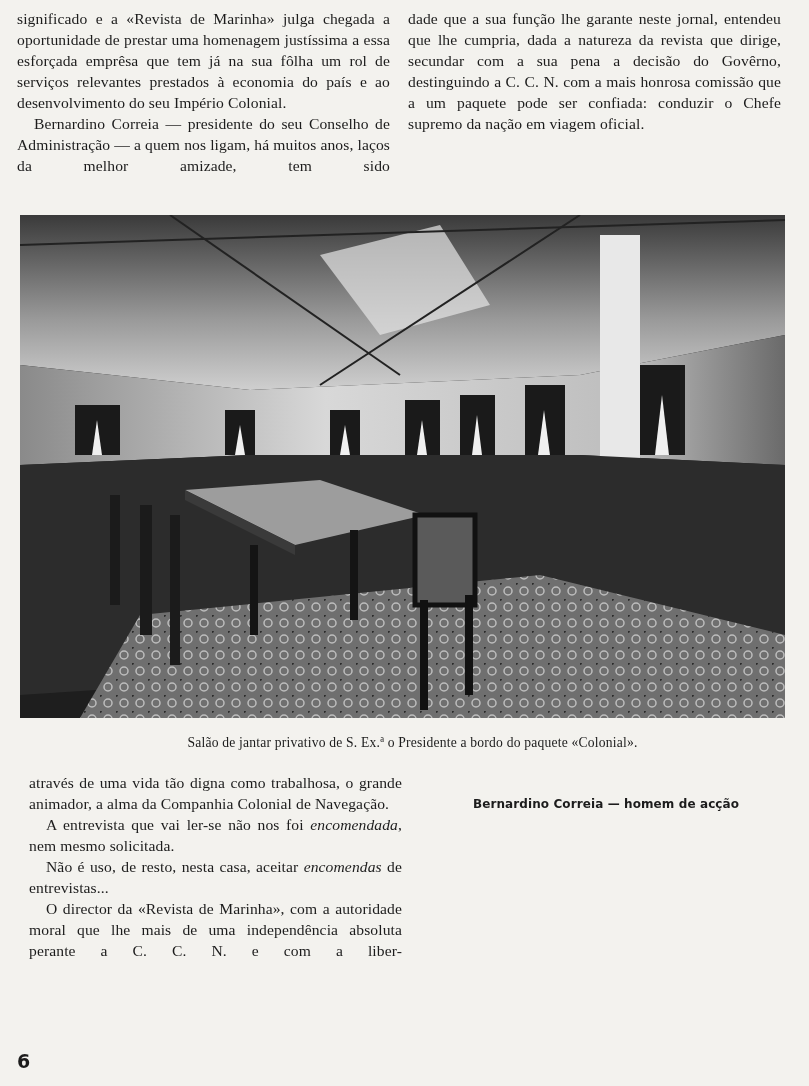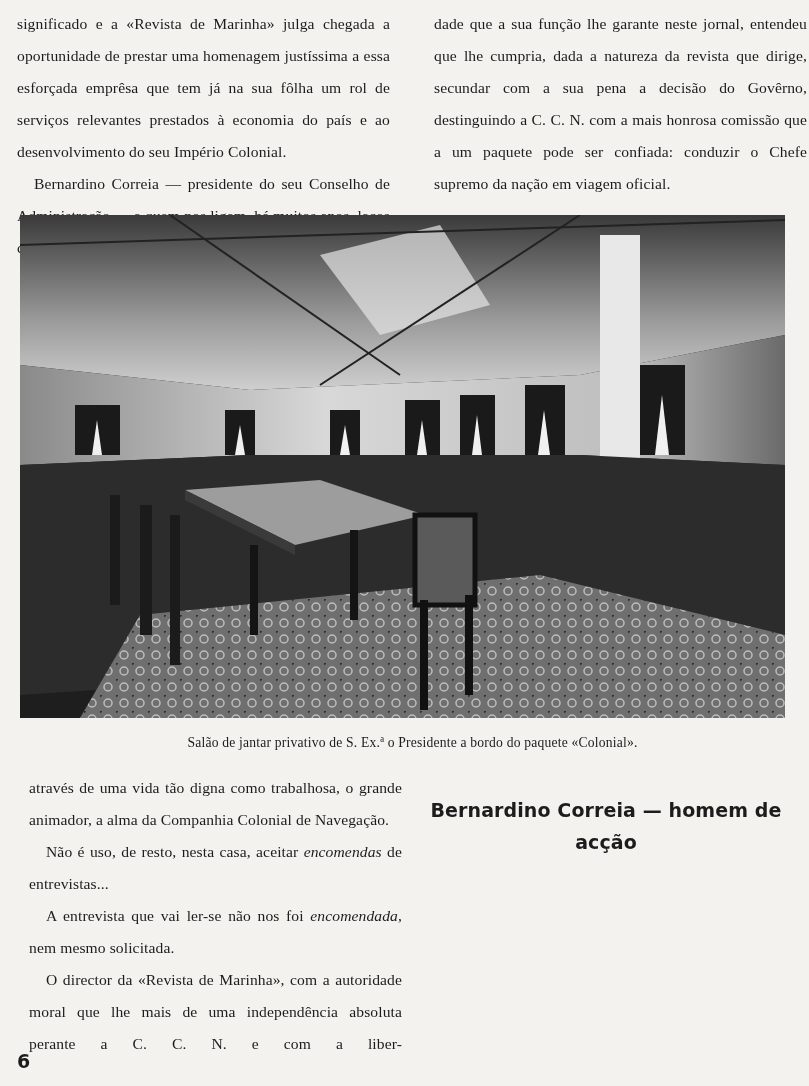--- a/index.html
+++ b/index.html
@@ -4,43 +4,43 @@
 <style>
   html, body { margin:0; padding:0; }
   body {
     width:809px; height:1086px; overflow:hidden; position:relative;
     background:#f3f2ee;
     font-family:"Liberation Serif","DejaVu Serif",serif;
     color:#1c1c1c;
   }
   .col {
     position:absolute; width:373px;
-    font-size:15.6px; line-height:32px;
+    font-size:15.6px; line-height:21px;
     text-align:justify; text-align-last:auto;
     letter-spacing:0.1px;
   }
   .col p { margin:0; }
   .col p.indent { text-indent:17px; }
   .col p.noindent { text-indent:0; }
   .col p.full { text-align-last:justify; }
   #col-top-left  { left:17px;  top:8px; }
-  #col-top-right { left:434px; top:8px; }
+  #col-top-right { left:408px; top:8px; }
   #col-bot-left  { left:17px;  top:772px;margin-left:12px; }
   #col-bot-right { left:420px; top:772px; width:372px; }
   .photo {
     position:absolute; left:20px; top:215px; width:765px; height:503px;
     overflow:hidden; background:#2a2a2a;
   }
   .caption {
     position:absolute; left:8px; width:809px; top:735px;
     text-align:center; font-size:13.6px; letter-spacing:0.2px;
   }
   .section-heading {
     font-family:"DejaVu Sans","Liberation Sans",sans-serif;
-    font-weight:bold; font-size:19px; text-align:center;
+    font-weight:bold; font-size:12px; text-align:center;
     margin:22px 0 22px 0 !important; text-indent:0 !important;
   }
   .page-number {
     position:absolute; left:17px; top:1050px;
     font-family:"DejaVu Sans","Liberation Sans",sans-serif;
     font-weight:bold; font-size:19px;
   }
   em { font-style:italic; }
 </style>
 </head>
@@ -124,22 +124,22 @@
     <rect x="395" y="300" width="60" height="90" fill="#5a5a5a" stroke="#111" stroke-width="5"></rect>
     <rect x="400" y="385" width="8" height="110" fill="#111"></rect>
     <rect x="445" y="380" width="8" height="100" fill="#111"></rect>
   </svg>
 </div>
 
 <div class="caption">Salão de jantar privativo de S. Ex.ª o Presidente a bordo do paquete «Colonial».</div>
 
 <div id="col-bot-left" class="col">
   <p class="noindent">através de uma vida tão digna como trabalhosa, o grande animador, a alma da Companhia Colonial de Navegação.</p>
+  <p class="indent"><span>A entrevista que vai ler-se não nos foi </span><em>encomendada</em><span>, nem mesmo solicitada.</span></p>
   <p class="indent"><span>Não é uso, de resto, nesta casa, aceitar </span><em>encomendas</em><span> de entrevistas...</span></p>
-  <p class="indent"><span>A entrevista que vai ler-se não nos foi </span><em>encomendada</em><span>, nem mesmo solicitada.</span></p>
   <p class="indent full">O director da «Revista de Marinha», com a autoridade moral que lhe mais de uma independência absoluta perante a C. C. N. e com a liber-</p>
 </div>
 
 <div id="col-bot-right" class="col">
   <p class="section-heading">Bernardino Correia — homem de acção</p>
 </div>
 
 <div class="page-number">6</div>
 
 </body></html>

